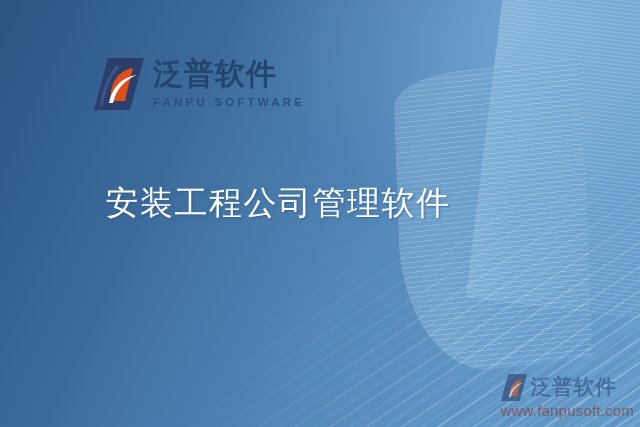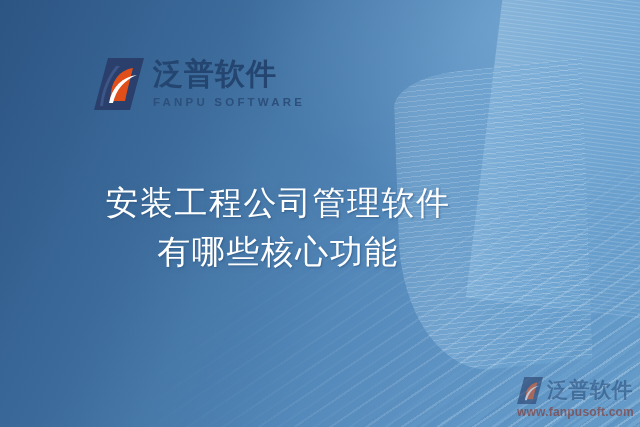--- a/index.html
+++ b/index.html
@@ -247,22 +247,22 @@
     font-weight: bold;
     color: #2b4f7d;
     letter-spacing: 0.5px;
     opacity: 0.80;
     white-space: nowrap;
     text-shadow: 0 1px 1px rgba(255,255,255,0.22);
   }
   .wm-url {
     margin-top: 1px;
     font-family: "Liberation Sans", sans-serif;
-    font-size: 12px;
-    font-weight: bold;
+    font-size: 15px;
+    font-weight: normal;
     color: #8c2f24;
     opacity: 0.82;
     letter-spacing: 0.2px;
     white-space: nowrap;
     text-align: center;
   }
 </style>
 </head>
 <body>
 
@@ -285,21 +285,20 @@
       <path d="M18,96 C22,62 34,36 52,16 L44,16 C26,38 16,64 12,96 Z" fill="#3d5687"></path>
     </svg>
     <div class="logo-text">
       <span class="logo-cn">泛普软件</span>
       <span class="logo-en">FANPU SOFTWARE</span>
     </div>
   </div>
 
   <div class="headline">
     <span class="headline-line">安装工程公司管理软件</span>
-    <span class="headline-line">有哪些核心功能</span>
   </div>
 
   <div class="watermark">
     <div class="wm-row">
       <svg class="wm-mark" viewBox="0 0 100 104">
         <polygon points="28,0 100,0 72,104 0,104" fill="#2a3f6b" opacity="0.85"></polygon>
         <path d="M34,86 C30,54 48,24 78,20 C72,44 66,66 62,86 Z" fill="#d1572c" opacity="0.9"></path>
         <path d="M30,90 C36,58 56,38 86,34 C60,44 44,64 38,90 Z" fill="#e8f0f8" opacity="0.85"></path>
       </svg>
       <span class="wm-cn">泛普软件</span>

